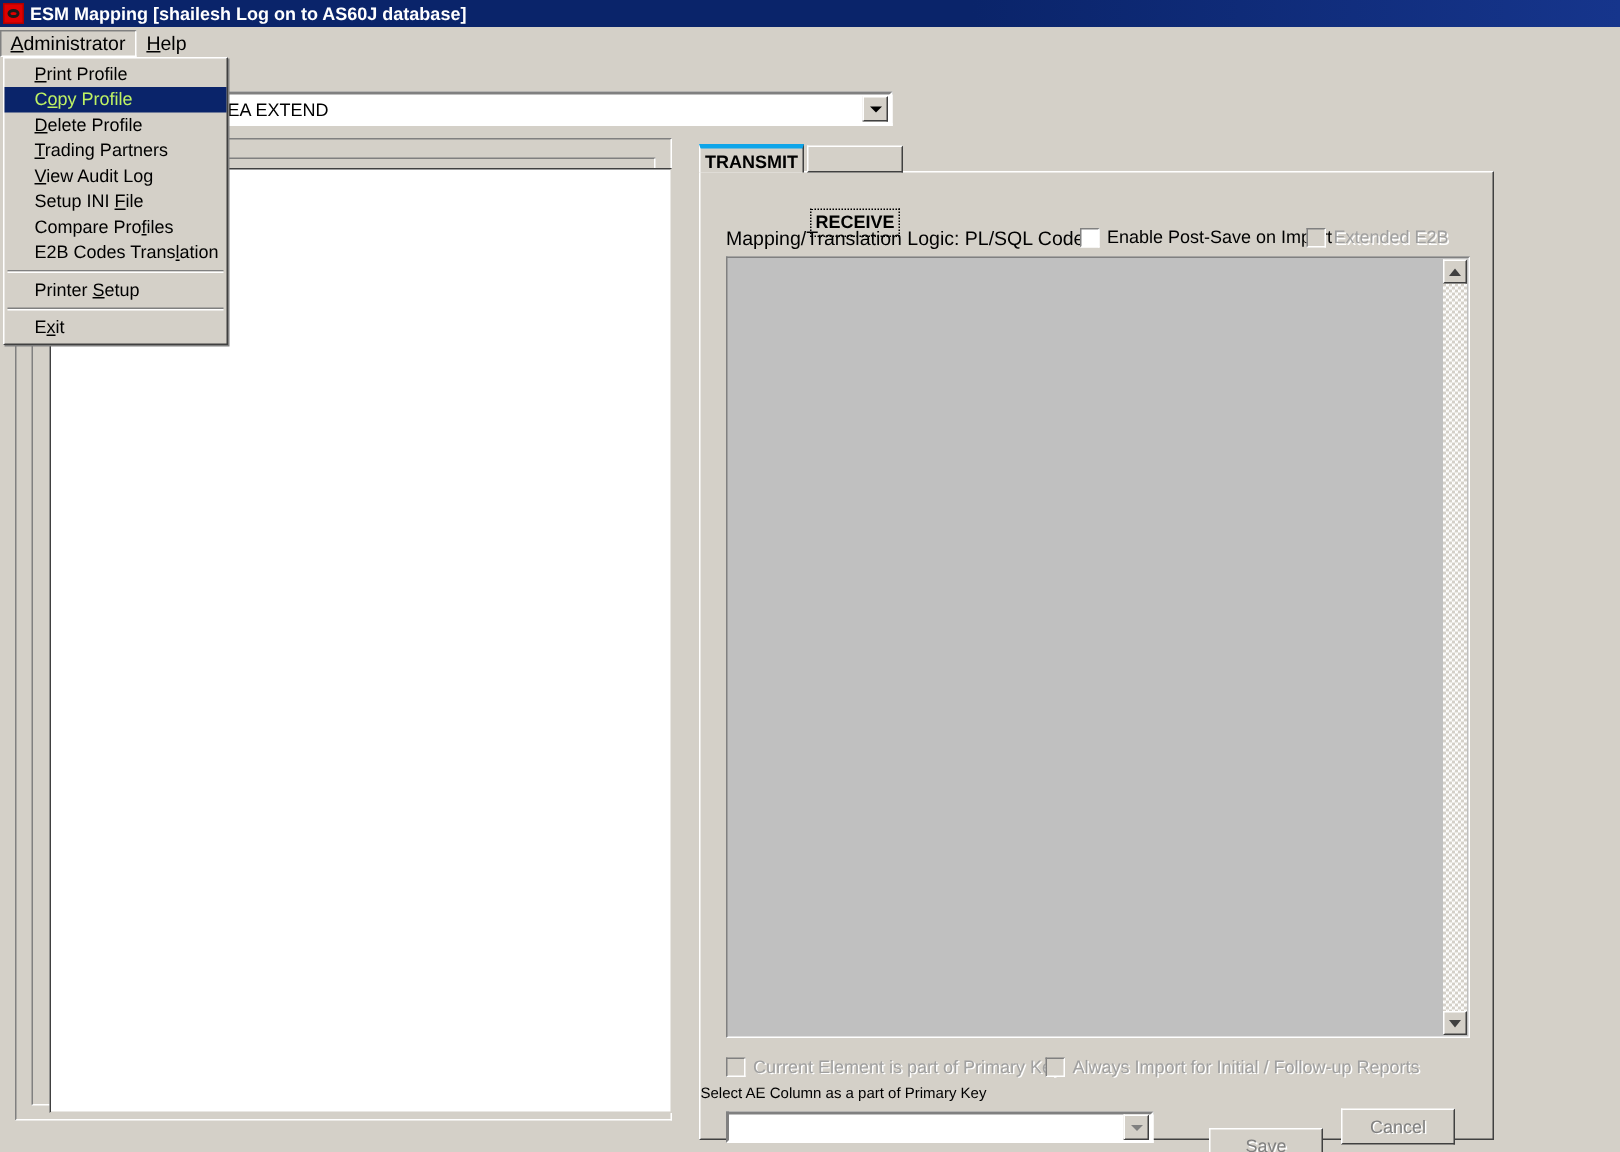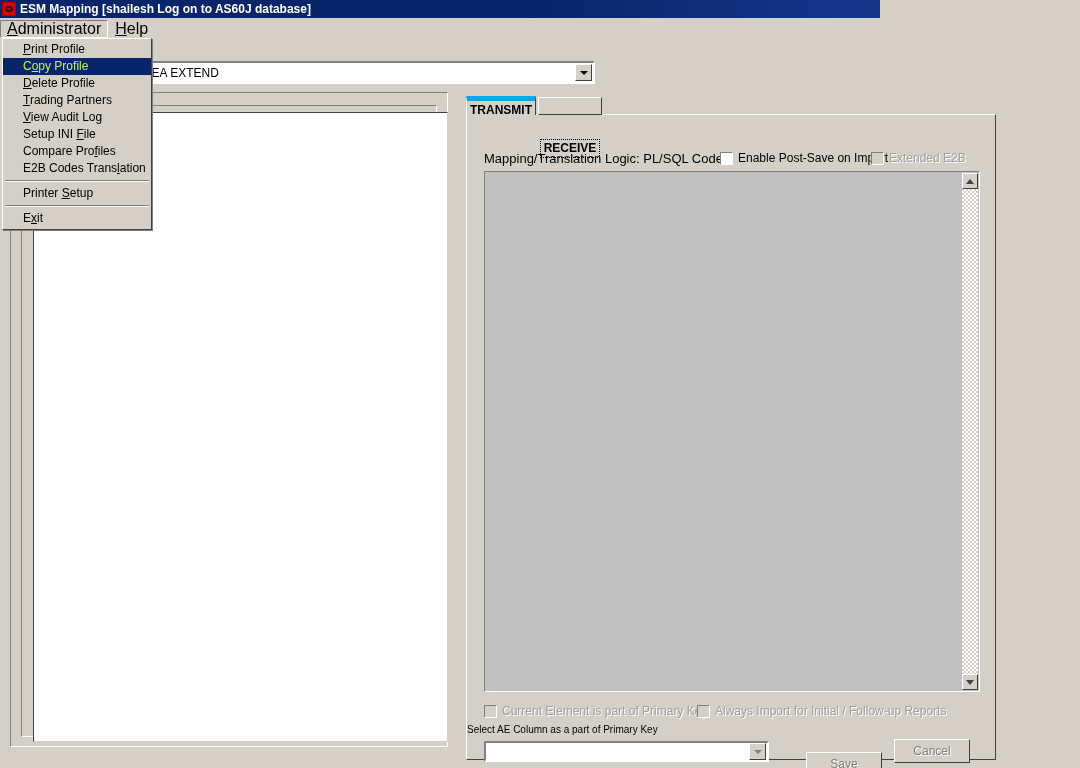--- a/index.html
+++ b/index.html
@@ -17,21 +17,21 @@
     position: relative;
     width: 1080px;
     height: 768px;
     background: #d4d0c8;
   }
 
   
   .titlebar {
     position: absolute;
     left: 0; top: 0;
-    width: 880px; height: 18px;
+    width: 1080px; height: 18px;
     background: #0a246a;
     background: linear-gradient(to right, #0a246a 0%, #0a246a 60%, #16358c 100%);
     display: flex;
     align-items: center;
     overflow: hidden;
   }
   .titlebar .appicon {
     width: 14px; height: 14px;
     margin-left: 2px; margin-right: 4px;
     background: #e00000;
@@ -62,21 +62,21 @@
     position: absolute;
     left: 0; top: 18px;
     width: 1080px; height: 20px;
     background: #d4d0c8;
     display: flex;
     align-items: center;
     border-bottom: 0px;
   }
   .menubar-item {
     padding: 2px 7px 3px 7px;
-    font-size: 16px;
+    font-size: 13px;
     line-height: 13px;
     white-space: nowrap;
     cursor: default;
     margin-top: 1px;
   }
   .menubar-item.open {
     background: #d4d0c8;
     border-top: 1px solid #808080;
     border-left: 1px solid #808080;
     border-right: 1px solid #ffffff;
@@ -230,21 +230,21 @@
     font-weight: bold;
     text-align: center;
     background: #d4d0c8;
     box-sizing: border-box;
     cursor: default;
     white-space: nowrap;
   }
   .tab.active {
     left: 0;
     width: 70px;
-    border-top: 5px solid #0ea5e9;
+    border-top: 3px solid #0ea5e9;
     border-left: 1px solid #ffffff;
     border-right: 1px solid #404040;
     border-bottom: none;
     padding-top: 1px;
   }
   .tab.inactive {
     left: 72px;
     width: 64px;
     border-top: 1px solid #ffffff;
     border-left: 1px solid #ffffff;

